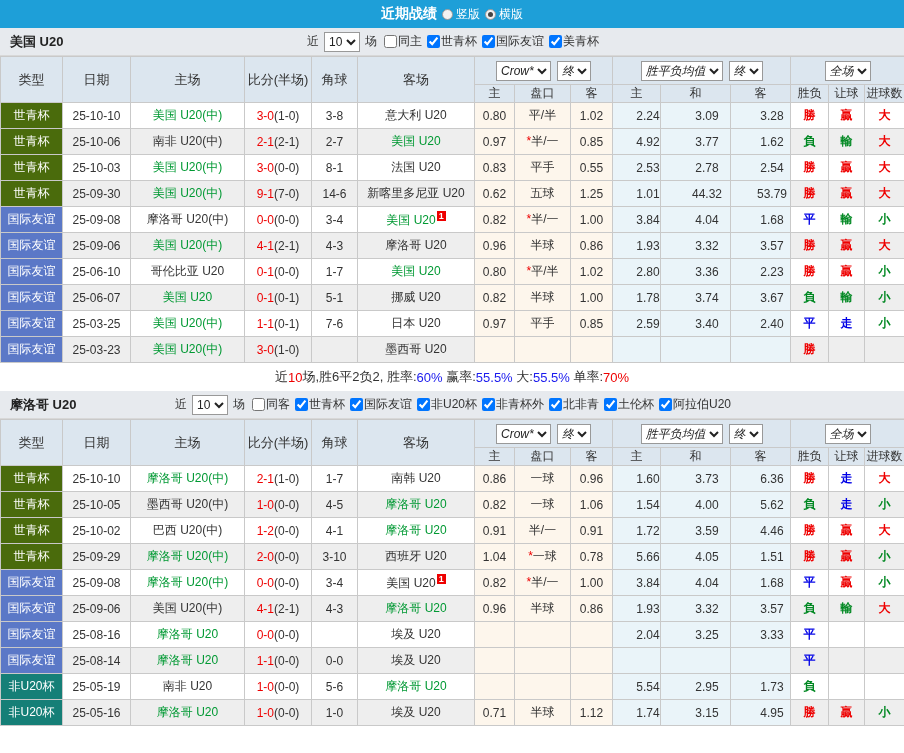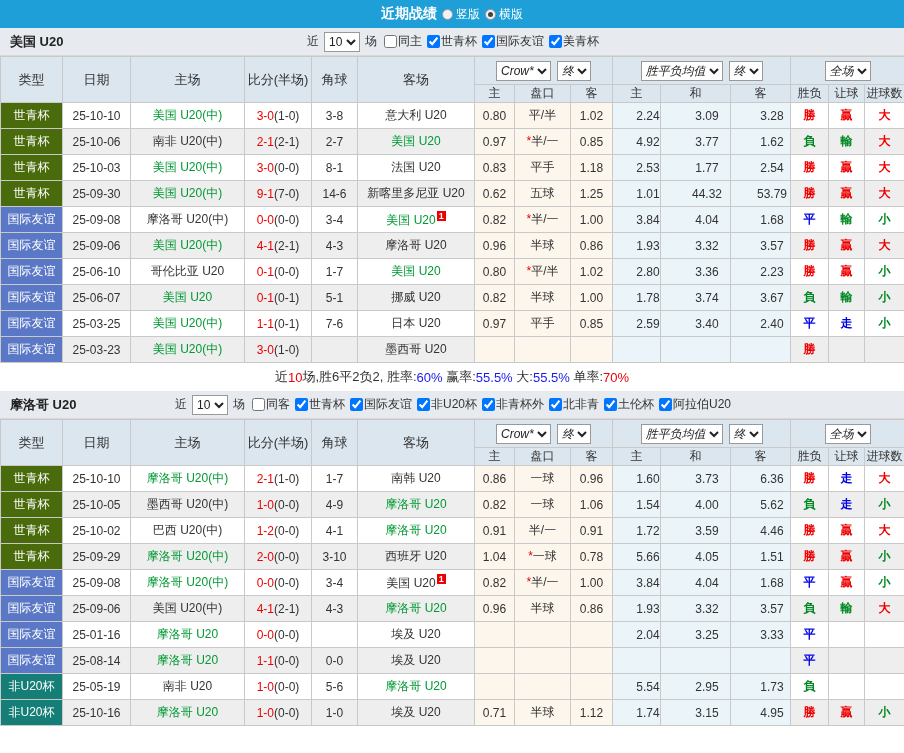--- a/index.html
+++ b/index.html
@@ -182,23 +182,23 @@
         </tr>
         <tr class="odd">
           <td class="type" style="background: rgb(74, 107, 12);">世青杯</td>
           <td class="date">25-10-03</td>
           <td class="team focus">美国 U20(中)</td>
           <td class="score"><span class="ft">3-0</span><span class="ht">(0-0)</span></td>
           <td class="corner">8-1</td>
           <td class="team">法国 U20</td>
           <td class="crow">0.83</td>
           <td class="crow"><span>平手</span></td>
-          <td class="crow">1.18</td>
+          <td class="crow">0.55</td>
           <td class="avg">2.53</td>
-          <td class="avg">1.77</td>
+          <td class="avg">2.78</td>
           <td class="avg">2.54</td>
           <td class="res c-w">勝</td>
           <td class="res c-w">贏</td>
           <td class="res c-w">大</td>
         </tr>
         <tr class="even">
           <td class="type" style="background: rgb(74, 107, 12);">世青杯</td>
           <td class="date">25-09-30</td>
           <td class="team focus">美国 U20(中)</td>
           <td class="score"><span class="ft">9-1</span><span class="ht">(7-0)</span></td>
@@ -428,21 +428,21 @@
           <td class="avg">6.36</td>
           <td class="res c-w">勝</td>
           <td class="res c-d">走</td>
           <td class="res c-w">大</td>
         </tr>
         <tr class="even">
           <td class="type" style="background: rgb(74, 107, 12);">世青杯</td>
           <td class="date">25-10-05</td>
           <td class="team">墨西哥 U20(中)</td>
           <td class="score"><span class="ft">1-0</span><span class="ht">(0-0)</span></td>
-          <td class="corner">4-9</td>
+          <td class="corner">4-5</td>
           <td class="team focus">摩洛哥 U20</td>
           <td class="crow">0.82</td>
           <td class="crow"><span>一球</span></td>
           <td class="crow">1.06</td>
           <td class="avg">1.54</td>
           <td class="avg">4.00</td>
           <td class="avg">5.62</td>
           <td class="res c-l">負</td>
           <td class="res c-d">走</td>
           <td class="res c-l">小</td>
@@ -510,21 +510,21 @@
           <td class="crow">0.86</td>
           <td class="avg">1.93</td>
           <td class="avg">3.32</td>
           <td class="avg">3.57</td>
           <td class="res c-l">負</td>
           <td class="res c-l">輸</td>
           <td class="res c-w">大</td>
         </tr>
         <tr class="odd">
           <td class="type" style="background: rgb(91, 120, 199);">国际友谊</td>
-          <td class="date">25-01-16</td>
+          <td class="date">25-08-16</td>
           <td class="team focus">摩洛哥 U20</td>
           <td class="score"><span class="ft">0-0</span><span class="ht">(0-0)</span></td>
           <td class="corner"></td>
           <td class="team">埃及 U20</td>
           <td class="crow"></td>
           <td class="crow"></td>
           <td class="crow"></td>
           <td class="avg">2.04</td>
           <td class="avg">3.25</td>
           <td class="avg">3.33</td>
@@ -561,21 +561,21 @@
           <td class="crow"></td>
           <td class="avg">5.54</td>
           <td class="avg">2.95</td>
           <td class="avg">1.73</td>
           <td class="res c-l">負</td>
           <td class="res c-k"></td>
           <td class="res c-k"></td>
         </tr>
         <tr class="even">
           <td class="type" style="background: rgb(21, 127, 119);">非U20杯</td>
-          <td class="date">25-10-16</td>
+          <td class="date">25-05-16</td>
           <td class="team focus">摩洛哥 U20</td>
           <td class="score"><span class="ft">1-0</span><span class="ht">(0-0)</span></td>
           <td class="corner">1-0</td>
           <td class="team">埃及 U20</td>
           <td class="crow">0.71</td>
           <td class="crow"><span>半球</span></td>
           <td class="crow">1.12</td>
           <td class="avg">1.74</td>
           <td class="avg">3.15</td>
           <td class="avg">4.95</td>

